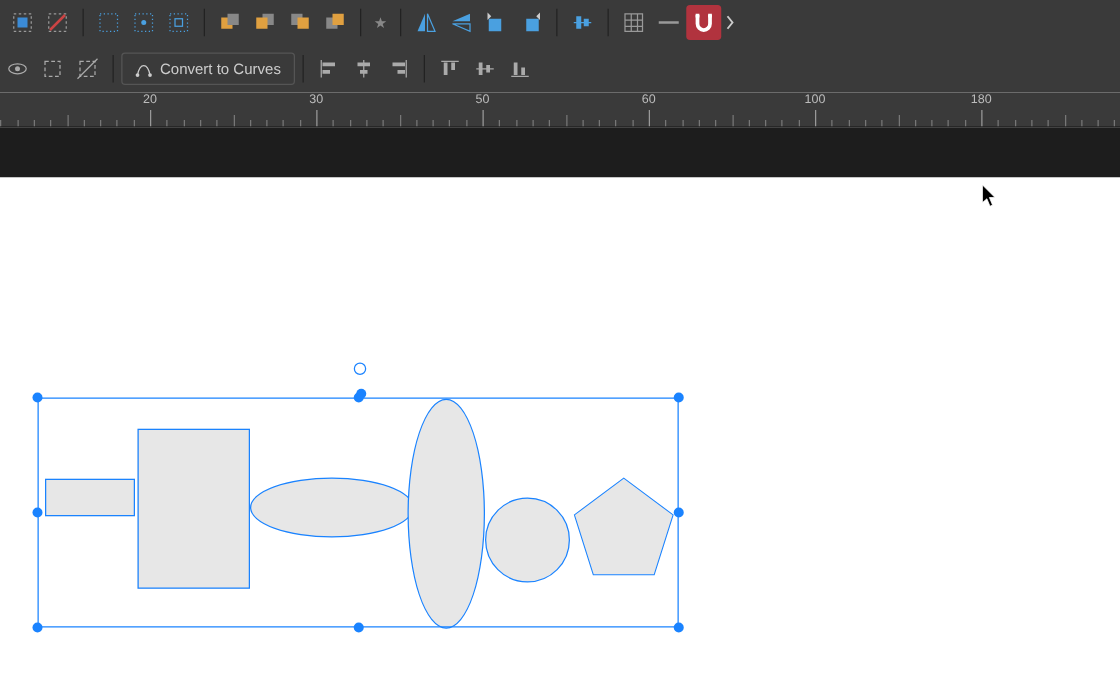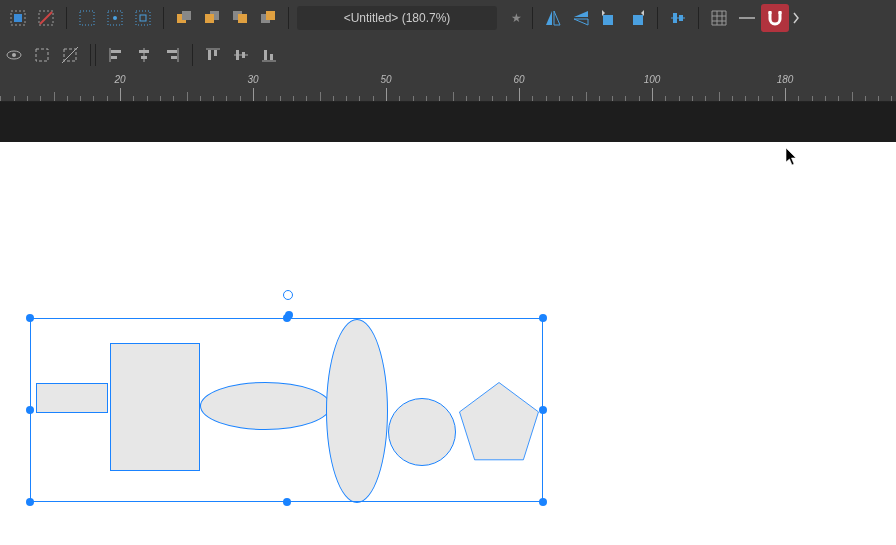--- a/index.html
+++ b/index.html
@@ -14,21 +14,21 @@
   .sep { width: 1px; height: 22px; background: #222; margin: 0 2px; flex: none; }
   .tb-btn { width: 28px; height: 28px; display:flex; align-items:center; justify-content:center; border-radius:3px; cursor:pointer; color:#bbb; flex:none; }
   .tb-btn svg { display:block; }
   .doc-title { flex:none; background:#303030; color:#ccc; height:24px; border-radius:3px; display:flex; align-items:center; justify-content:center; min-width:200px; padding:0 10px; margin:0 6px; font-size:12px; }
   .star { color:#888; margin-left:8px; }
   .snap-btn { background:#b1333e; border-radius:3px; }
   .convert-btn { display:flex; align-items:center; gap:6px; padding:0 10px; height:26px; border:1px solid #555; border-radius:3px; background:#3a3a3a; color:#ccc; cursor:pointer; font-size:12px; }
 
   
   .ruler-strip { background:#3a3a3a; height:28px; position:relative; overflow:hidden; border-bottom:1px solid #222;}
-  .ruler-inner { position:absolute; left:0; right:0; top:0; bottom:0;font-style:italic; }
+  .ruler-inner { position:absolute; left:0; right:0; top:0; bottom:0; }
   .ruler-major { position:absolute; top:0; color:#bbb; font-size:10px; text-align:center; }
   .ruler-major .lbl { position:absolute; top:0; left:50%; transform:translateX(-50%); }
   .ruler-major::after { content:""; position:absolute; left:50%; top:14px; width:1px; height:14px; background:#999; }
   .tick { position:absolute; top:18px; width:1px; background:#777; }
   .tick.med { height:10px; top:18px; }
   .tick.small { height:6px; top:22px; }
 
   
   .dark-band { background:#1d1d1d; height:40px; }
 
@@ -106,23 +106,20 @@
         </svg>
     </div>
     <div class="tb-btn">
       <svg width="18" height="18" viewBox="0 0 18 18">
           <rect x="2" y="5" width="9" height="9" fill="#888"></rect>
           <rect x="7" y="2" width="9" height="9" fill="#e0a040"></rect>
         </svg>
     </div>
   </div>
   <div class="sep"></div>
-  <div class="doc-title">
-    <span>&lt;Untitled&gt; (180.7%)</span>
-  </div>
   <span class="star">★</span>
   <div class="sep" style="margin-left:10px;"></div>
   <div class="tb-group">
     <div class="tb-btn">
       <svg width="18" height="18" viewBox="0 0 18 18">
           <polygon points="8,2 2,16 8,16" fill="#4aa0e0"></polygon>
           <polygon points="10,2 16,16 10,16" fill="none" stroke="#4aa0e0"></polygon>
         </svg>
     </div>
     <div class="tb-btn">
@@ -195,20 +192,30 @@
         </svg>
     </div>
     <div class="tb-btn">
       <svg width="18" height="18" viewBox="0 0 18 18">
           <rect x="3" y="3" width="12" height="12" fill="none" stroke="#aaa" stroke-dasharray="3 2"></rect>
           <line x1="1" y1="17" x2="17" y2="1" stroke="#aaa"></line>
         </svg>
     </div>
   </div>
   <div class="sep"></div>
+  <div class="tb-group">
+    <button class="convert-btn">
+      <svg width="14" height="14" viewBox="0 0 14 14">
+          <path d="M2 12 C4 2 10 2 12 12" fill="none" stroke="#ccc"></path>
+          <circle cx="2" cy="12" r="1.5" fill="#ccc"></circle>
+          <circle cx="12" cy="12" r="1.5" fill="#ccc"></circle>
+        </svg>
+      <span>Convert to Curves</span>
+    </button>
+  </div>
   <div class="sep"></div>
   <div class="tb-group">
     <div class="tb-btn">
       <svg width="18" height="18" viewBox="0 0 18 18">
           <line x1="3" y1="2" x2="3" y2="16" stroke="#aaa"></line>
           <rect x="4" y="4" width="10" height="3" fill="#aaa"></rect>
           <rect x="4" y="10" width="6" height="3" fill="#aaa"></rect>
         </svg>
     </div>
     <div class="tb-btn">

